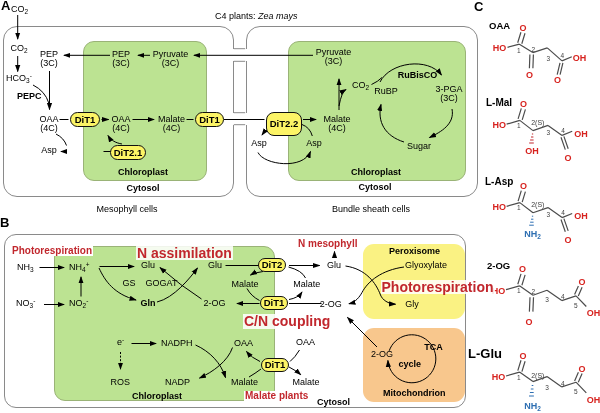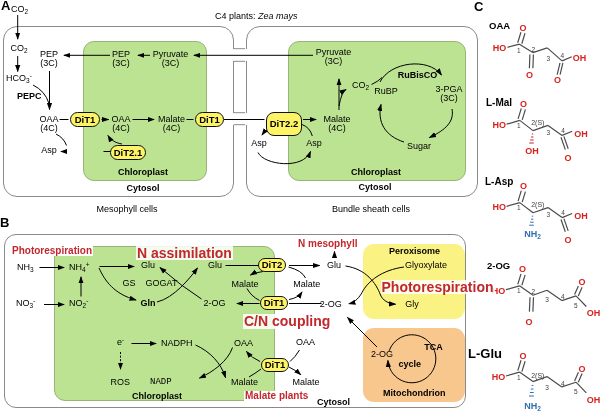--- a/index.html
+++ b/index.html
@@ -228,21 +228,21 @@
 <div class="t c" style="left:214.5px;top:299.2px;">2-OG</div>
 <div class="t c" style="left:334px;top:261px;">Glu</div>
 <div class="t c" style="left:245px;top:279.5px;">Malate</div>
 <div class="t c" style="left:306.8px;top:279.5px;">Malate</div>
 <div class="t c" style="left:330.7px;top:299.5px;">2-OG</div>
 <div class="t red" style="left:297px;top:238.5px;">N mesophyll</div>
 <div class="t redg" style="left:243px;top:314px;">C/N coupling</div>
 <div class="t" style="left:117px;top:338px;">e<sup>-</sup></div>
 <div class="t" style="left:161px;top:338.5px;">NADPH</div>
 <div class="t" style="left:110.5px;top:378px;">ROS</div>
-<div class="t" style="left:150px;top:378px;font-family:Liberation Mono, monospace;">NADP</div>
+<div class="t" style="left:165px;top:378px;">NADP</div>
 <div class="t" style="left:234px;top:338.5px;">OAA</div>
 <div class="t" style="left:231px;top:378px;">Malate</div>
 <div class="t" style="left:296px;top:338px;">OAA</div>
 <div class="t" style="left:292.5px;top:378px;">Malate</div>
 <div class="t red" style="left:244px;top:390.5px;">Malate plants</div>
 <div class="t b" style="left:317px;top:397.5px;">Cytosol</div>
 <div class="t b c" style="left:157px;top:391.5px;">Chloroplast</div>
 <div class="t b c" style="left:414.5px;top:247px;">Peroxisome</div>
 <div class="t c" style="left:426px;top:261px;">Glyoxylate</div>
 <div class="t redg" style="left:380.5px;top:279.6px;">Photorespiration</div>

